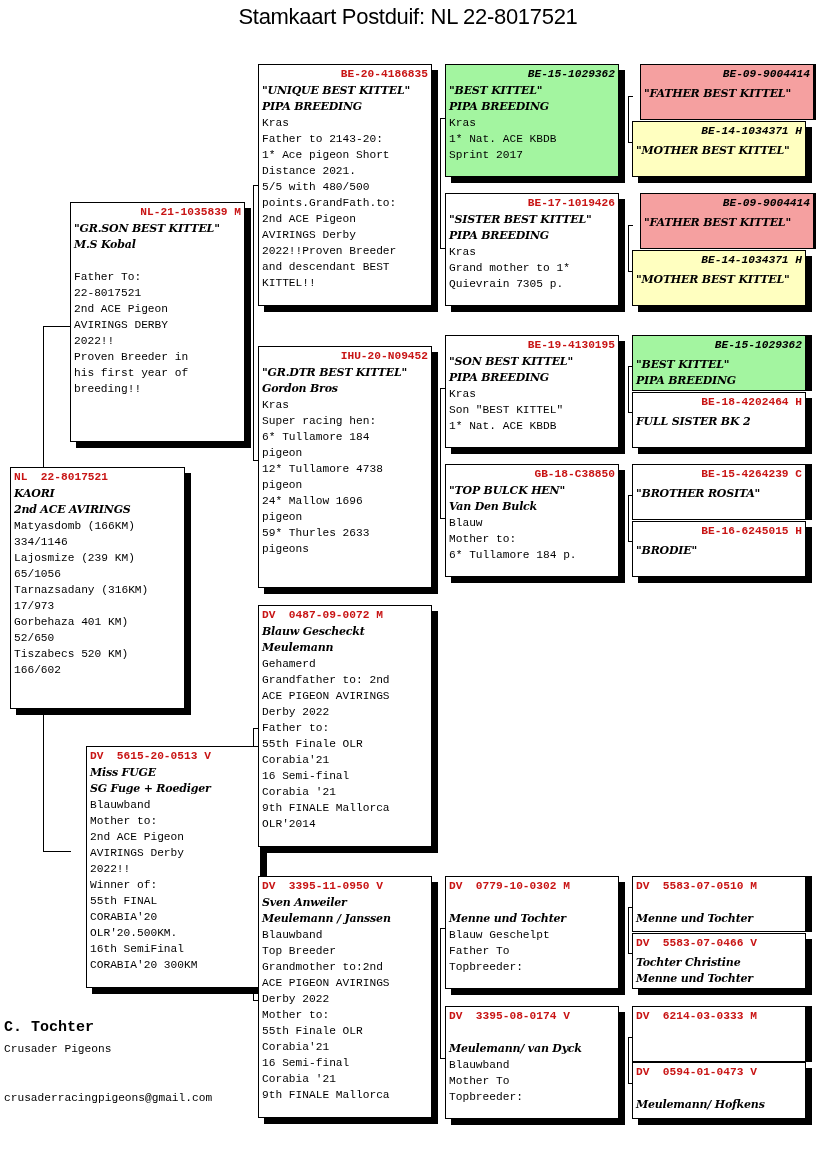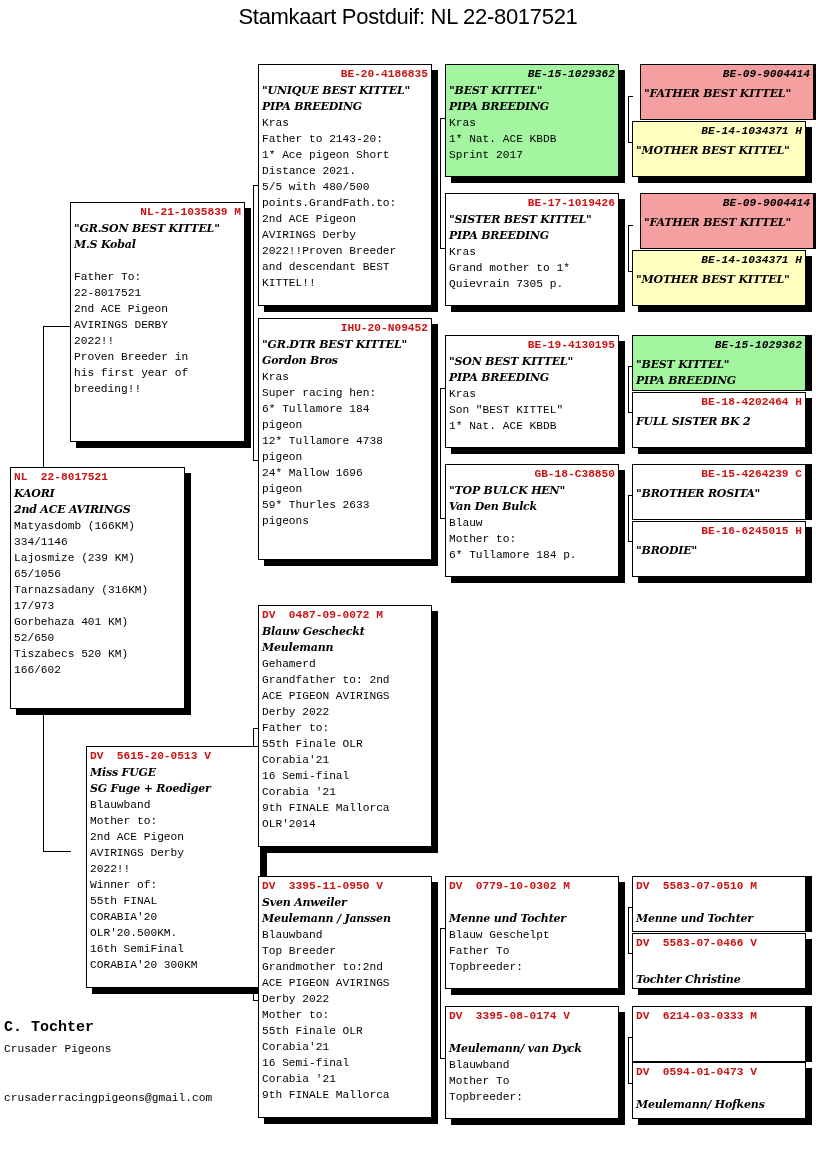--- a/index.html
+++ b/index.html
@@ -129,21 +129,21 @@
   <div class="ln">Distance 2021.</div>
   <div class="ln">5/5 with 480/500</div>
   <div class="ln">points.GrandFath.to:</div>
   <div class="ln">2nd ACE Pigeon</div>
   <div class="ln">AVIRINGS Derby</div>
   <div class="ln">2022!!Proven Breeder</div>
   <div class="ln">and descendant BEST</div>
   <div class="ln">KITTEL!!</div>
 </div>
 
-<div class="card" style="left:258px;top:318px;width:174px;height:242px">
+<div class="card" style="left:258px;top:346px;width:174px;height:242px">
   <div class="ring center">IHU-20-N09452</div>
   <div class="nm">"GR.DTR BEST KITTEL"</div>
   <div class="nm">Gordon Bros</div>
   <div class="ln">Kras</div>
   <div class="ln">Super racing hen:</div>
   <div class="ln">6* Tullamore 184</div>
   <div class="ln">pigeon</div>
   <div class="ln">12* Tullamore 4738</div>
   <div class="ln">pigeon</div>
   <div class="ln">24* Mallow 1696</div>
@@ -273,21 +273,21 @@
   <div class="ring center">BE-16-6245015 H</div>
   <div class="nm" style="margin-top:3px">"BRODIE"</div>
 </div>
 <div class="card noshadow-b" style="left:632px;top:876px;width:174px;height:56px">
   <div class="ring">DV  5583-07-0510 M</div>
   <div class="nm">&nbsp;</div>
   <div class="nm">Menne und Tochter</div>
 </div>
 <div class="card" style="left:632px;top:933px;width:174px;height:56px">
   <div class="ring">DV  5583-07-0466 V</div>
-  <div class="nm" style="margin-top:20px">Tochter Christine</div>
+  <div class="nm" style="margin-top:3px">Tochter Christine</div>
   <div class="nm">Menne und Tochter</div>
 </div>
 <div class="card noshadow-b" style="left:632px;top:1006px;width:174px;height:56px">
   <div class="ring">DV  6214-03-0333 M</div>
 </div>
 <div class="card" style="left:632px;top:1062px;width:174px;height:57px">
   <div class="ring">DV  0594-01-0473 V</div>
   <div class="nm">&nbsp;</div>
   <div class="nm">Meulemann/ Hofkens</div>
 </div>

